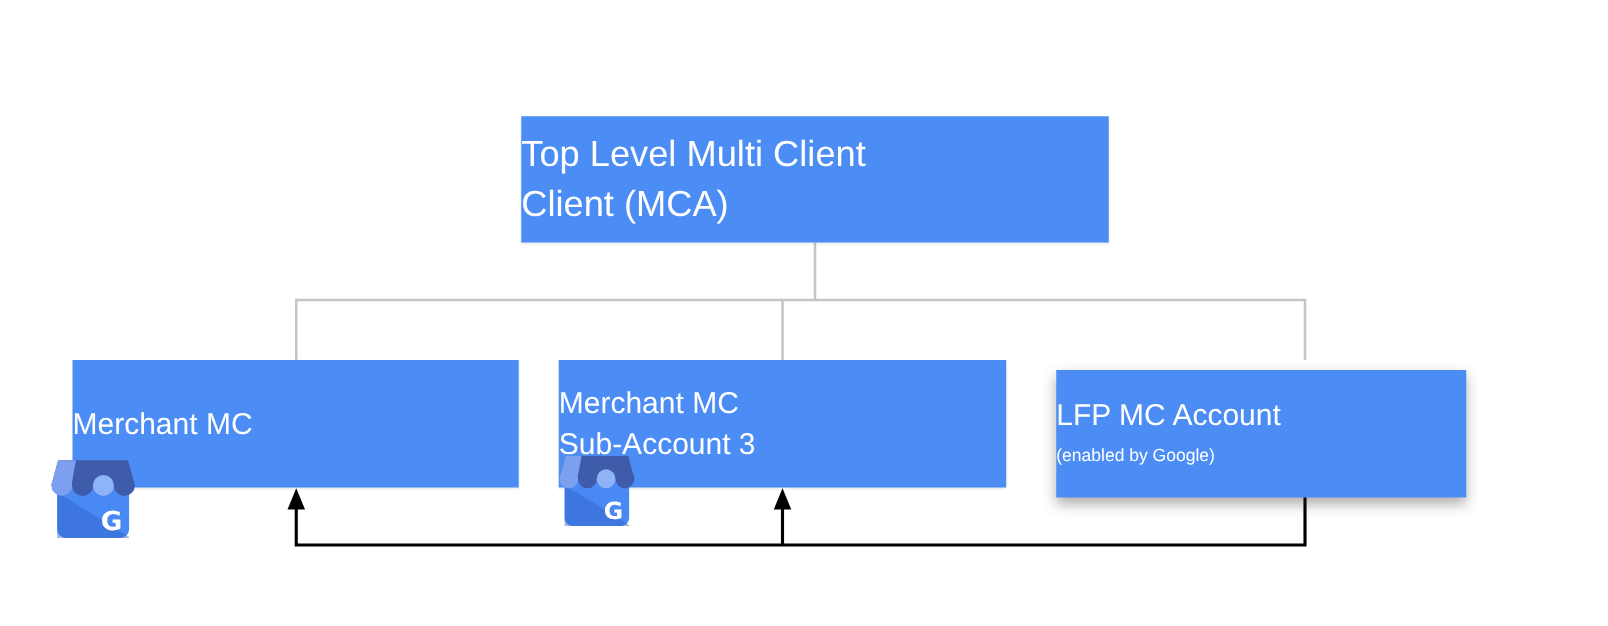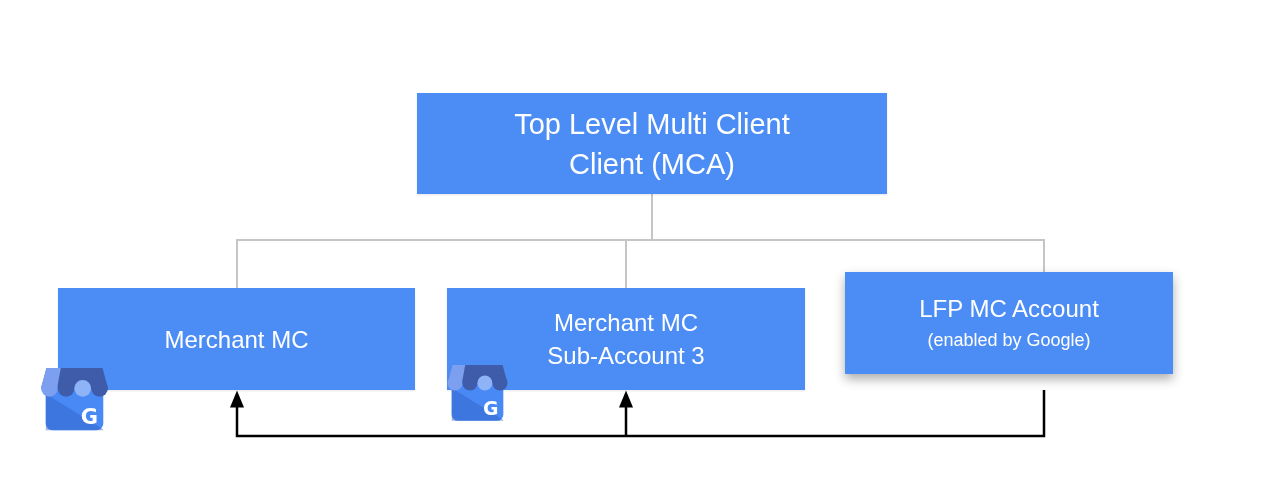--- a/index.html
+++ b/index.html
@@ -3,30 +3,30 @@
 <meta charset="utf-8">
 <style>
   html,body{margin:0;padding:0;background:#ffffff;}
   #canvas{
     position:relative;width:1286px;height:501px;background:#ffffff;
     font-family:"Liberation Sans",sans-serif;overflow:hidden;
   }
   svg.overlay{position:absolute;left:0;top:0;width:1286px;height:501px;pointer-events:none;}
   .node{
     position:absolute;display:flex;flex-direction:column;justify-content:center;
-    align-items:center;background:#4C8DF5;color:#ffffff;text-align:center;
+    align-items:flex-start;background:#4C8DF5;color:#ffffff;text-align:center;
     box-shadow:0 1px 2px rgba(0,0,0,0.10);
   }
   .node span{display:block;white-space:nowrap;}
   #mca-node{left:417px;top:93px;width:470px;height:101px;font-size:29px;line-height:40px;}
   #sub1-node{left:58px;top:288px;width:357px;height:102px;font-size:24px;line-height:33px;}
   #sub2-node{left:447px;top:288px;width:358px;height:102px;font-size:24px;line-height:33px;}
-  #lfp-node{left:845px;top:272px;width:328px;height:102px;font-size:24px;line-height:33px;
+  #lfp-node{left:845px;top:296px;width:328px;height:102px;font-size:24px;line-height:33px;
     box-shadow:0 5px 10px rgba(40,40,40,0.38);}
-  #lfp-node .small{font-size:18px;line-height:30px;}
+  #lfp-node .small{font-size:14px;line-height:30px;}
   .gmb-icon{position:absolute;}
   #gmb-icon-1{left:37px;top:365px;width:75px;height:70px;}
   #gmb-icon-2{left:444px;top:362px;width:67px;height:63px;}
   .gmb-icon text{
     font-family:"DejaVu Sans","Liberation Sans",sans-serif;
     font-weight:bold;font-size:13.5px;fill:#ffffff;
   }
 </style>
 </head>
 <body>

